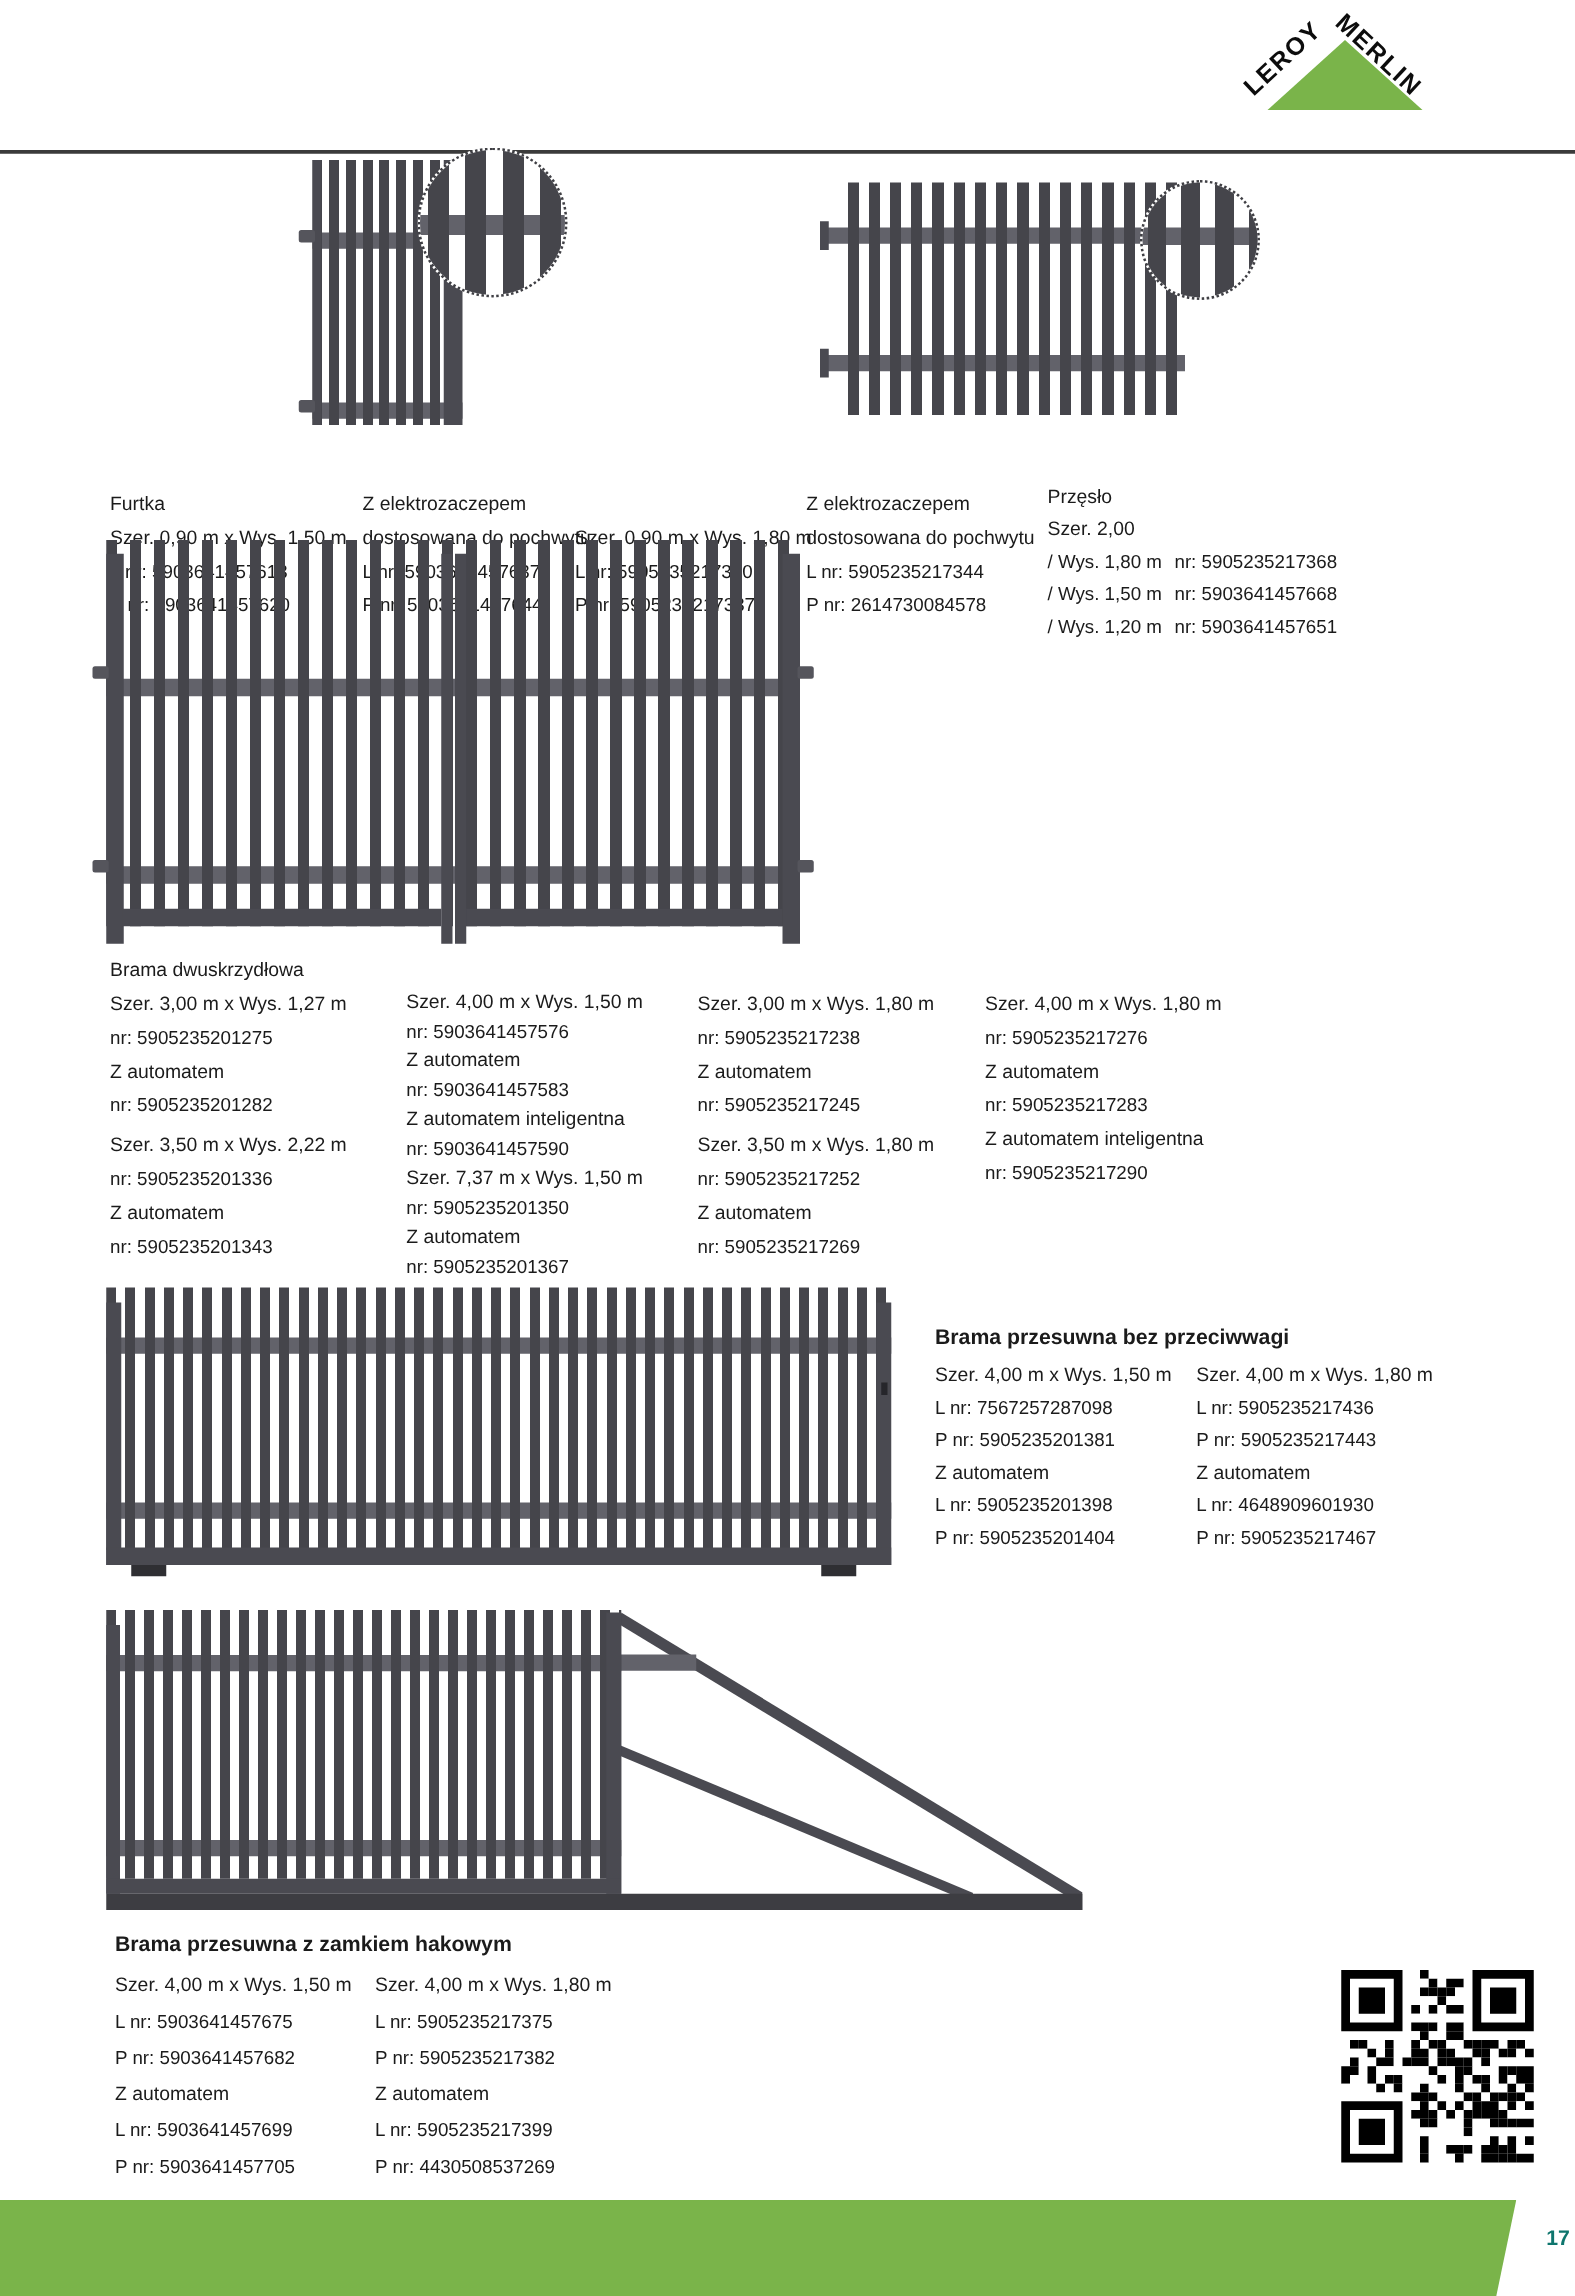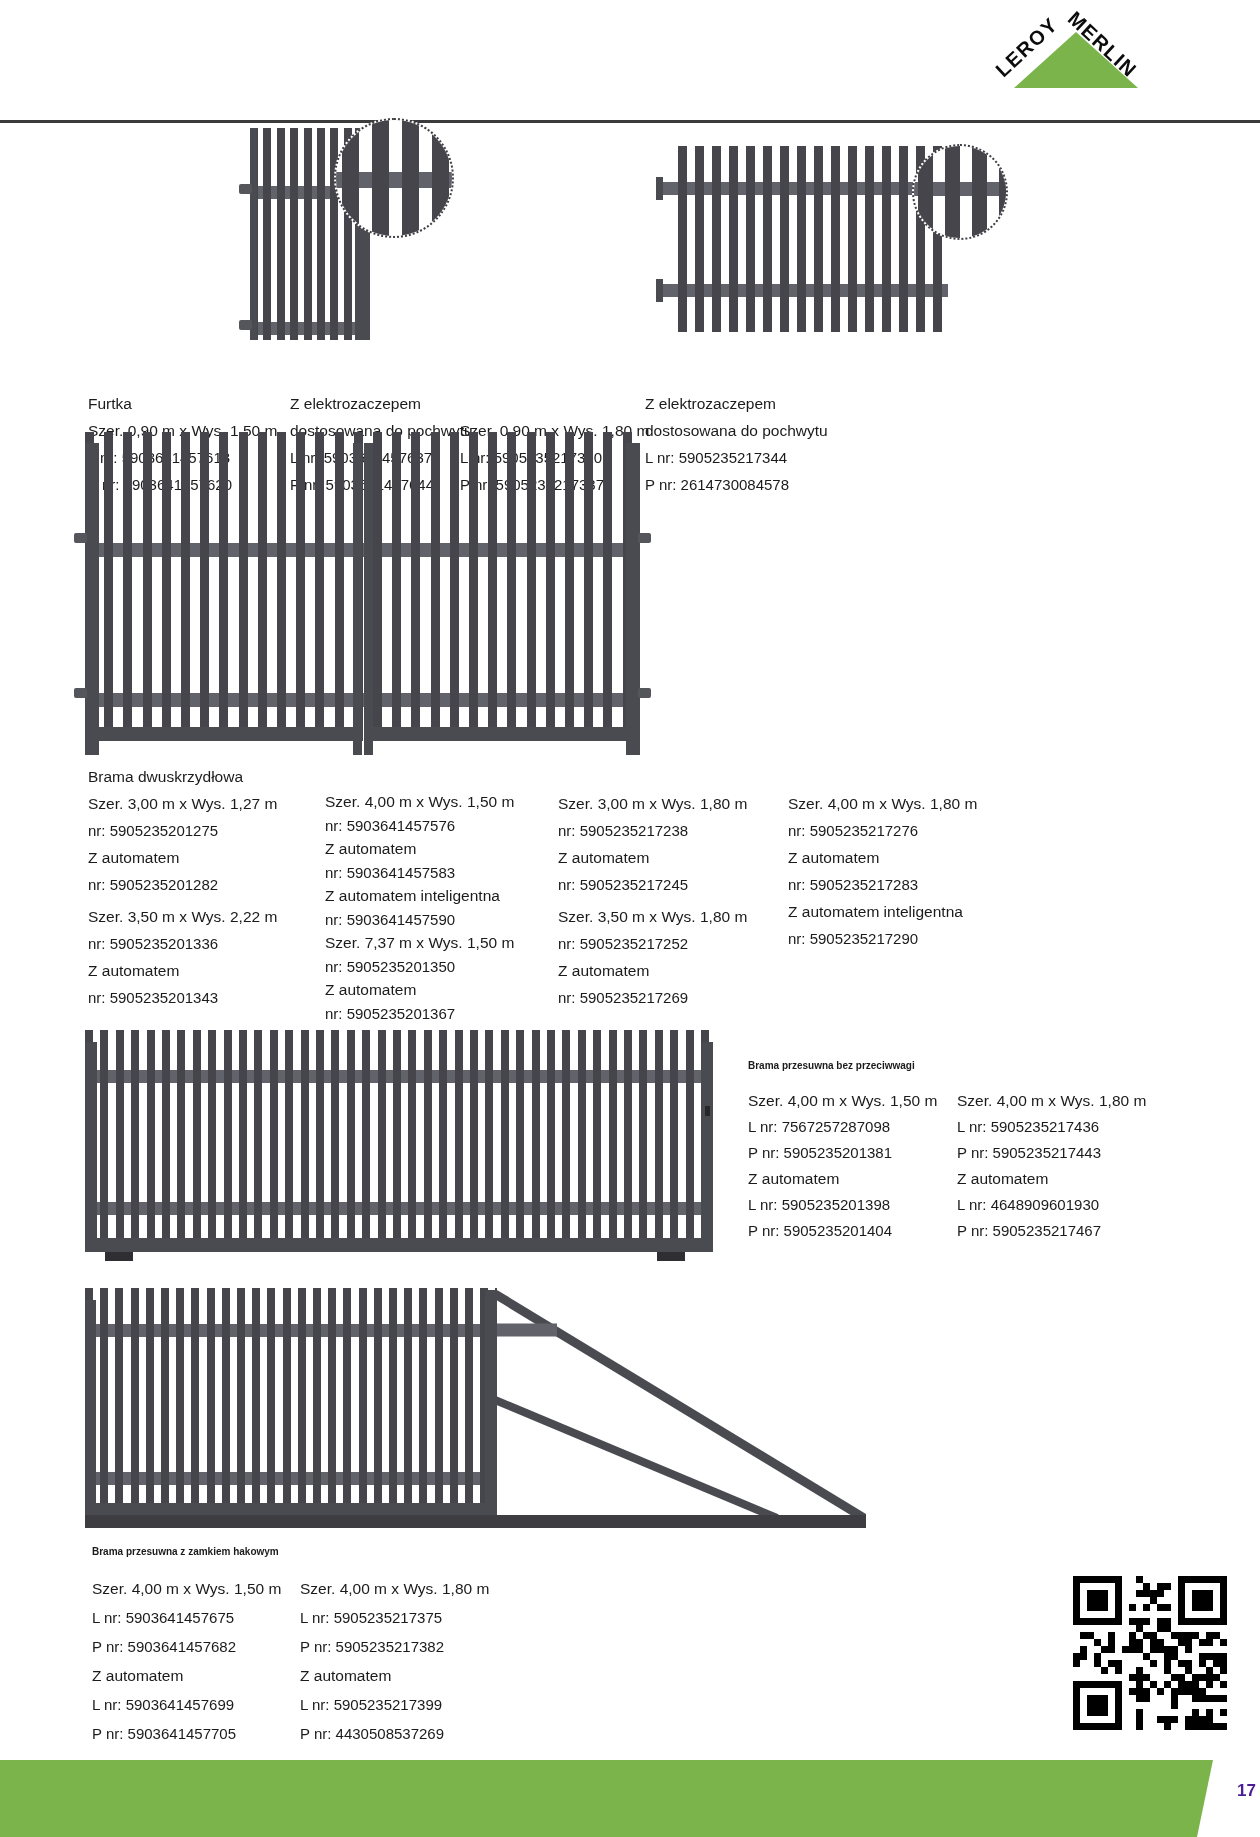--- a/index.html
+++ b/index.html
@@ -31,36 +31,36 @@
   .handle{position:absolute;background:#26262b;z-index:4}
 
   
   .tb{position:absolute;white-space:nowrap}
   .ln{font-size:15px;line-height:27px}
   .ln.b{font-weight:400;font-size:15.5px}
   .ln.gap{margin-top:5px}
   .lh23 .ln{line-height:23.5px}
   .lh26 .ln{line-height:26px}
   .lh29 .ln{line-height:29px}
-  .hd{position:absolute;font-weight:700;font-size:10px;white-space:nowrap}
+  .hd{position:absolute;font-weight:700;font-size:17px;white-space:nowrap}
   .nrspan{font-weight:400;font-size:15px;margin-left:10px}
 
   
   .qr{position:absolute;left:1073px;top:1576px;width:154px;height:154px}
   .qgrid{position:absolute;inset:0;display:grid;
          grid-template-rows:repeat(22,1fr);grid-template-columns:repeat(22,1fr)}
   .qm{background:#fff}
   .qm.on{background:#000}
   .qf{position:absolute;width:49px;height:49px;border:7px solid #000;box-sizing:border-box}
   .qf i{position:absolute;left:7px;top:7px;width:21px;height:21px;background:#000;display:block}
 
   
   .band{position:absolute;left:0;top:1760px;width:1260px;height:77px;background:#7ab44a;
         clip-path:polygon(0 0,1213px 0,1197px 77px,0 77px)}
-  .pnum{position:absolute;left:1237px;top:1781px;font-weight:700;font-size:17px;color:#4c1d95}
+  .pnum{position:absolute;left:1237px;top:1781px;font-weight:700;font-size:17px;color:#0f766e}
 </style>
 </head>
 <body>
 
 <div class="page">
 
   <span class="logo-txt logo-left">LEROY</span>
   <span class="logo-txt logo-right">MERLIN</span>
   <div class="tri"></div>
   <div class="rule"></div>
@@ -108,20 +108,27 @@
       <div class="ln">L nr: 5905235217320</div>
       <div class="ln">P nr: 5905235217337</div>
     </div>
   <div class="tb" style="left:645px;top:390px">
       <div class="ln b">Z elektrozaczepem</div>
       <div class="ln b">dostosowana do pochwytu</div>
       <div class="ln">L nr: 5905235217344</div>
       <div class="ln">P nr: 2614730084578</div>
     </div>
 
+  <div class="tb lh26" style="left:838px;top:385px">
+    <div class="ln b">Przęsło</div>
+    <div class="ln b">Szer. 2,00</div>
+    <div class="ln"><span class="b">/ Wys. 1,80 m</span><span class="nrspan">nr: 5905235217368</span></div>
+    <div class="ln"><span class="b">/ Wys. 1,50 m</span><span class="nrspan">nr: 5903641457668</span></div>
+    <div class="ln"><span class="b">/ Wys. 1,20 m</span><span class="nrspan">nr: 5903641457651</span></div>
+  </div>
 
   <div class="abs" style="left:85px;top:430px;width:555px;height:325px">
     <div class="rail" style="left:0;top:113px;width:100%;height:14px"></div>
     <div class="rail" style="left:0;top:263px;width:100%;height:14px"></div>
     <div class="slats" style="left:0;right:0;top:2px;bottom:14px;--sw:9px;--sp:19.2px"></div>
     <div class="post" style="left:0;top:13px;width:14px;height:312px"></div>
     <div class="post" style="left:268px;top:13px;width:9px;height:312px"></div>
     <div class="post" style="left:279px;top:13px;width:9px;height:312px"></div>
     <div class="post" style="right:0;top:13px;width:14px;height:312px"></div>
     <div class="bframe" style="left:13px;top:297px;width:255px;height:14px"></div>

